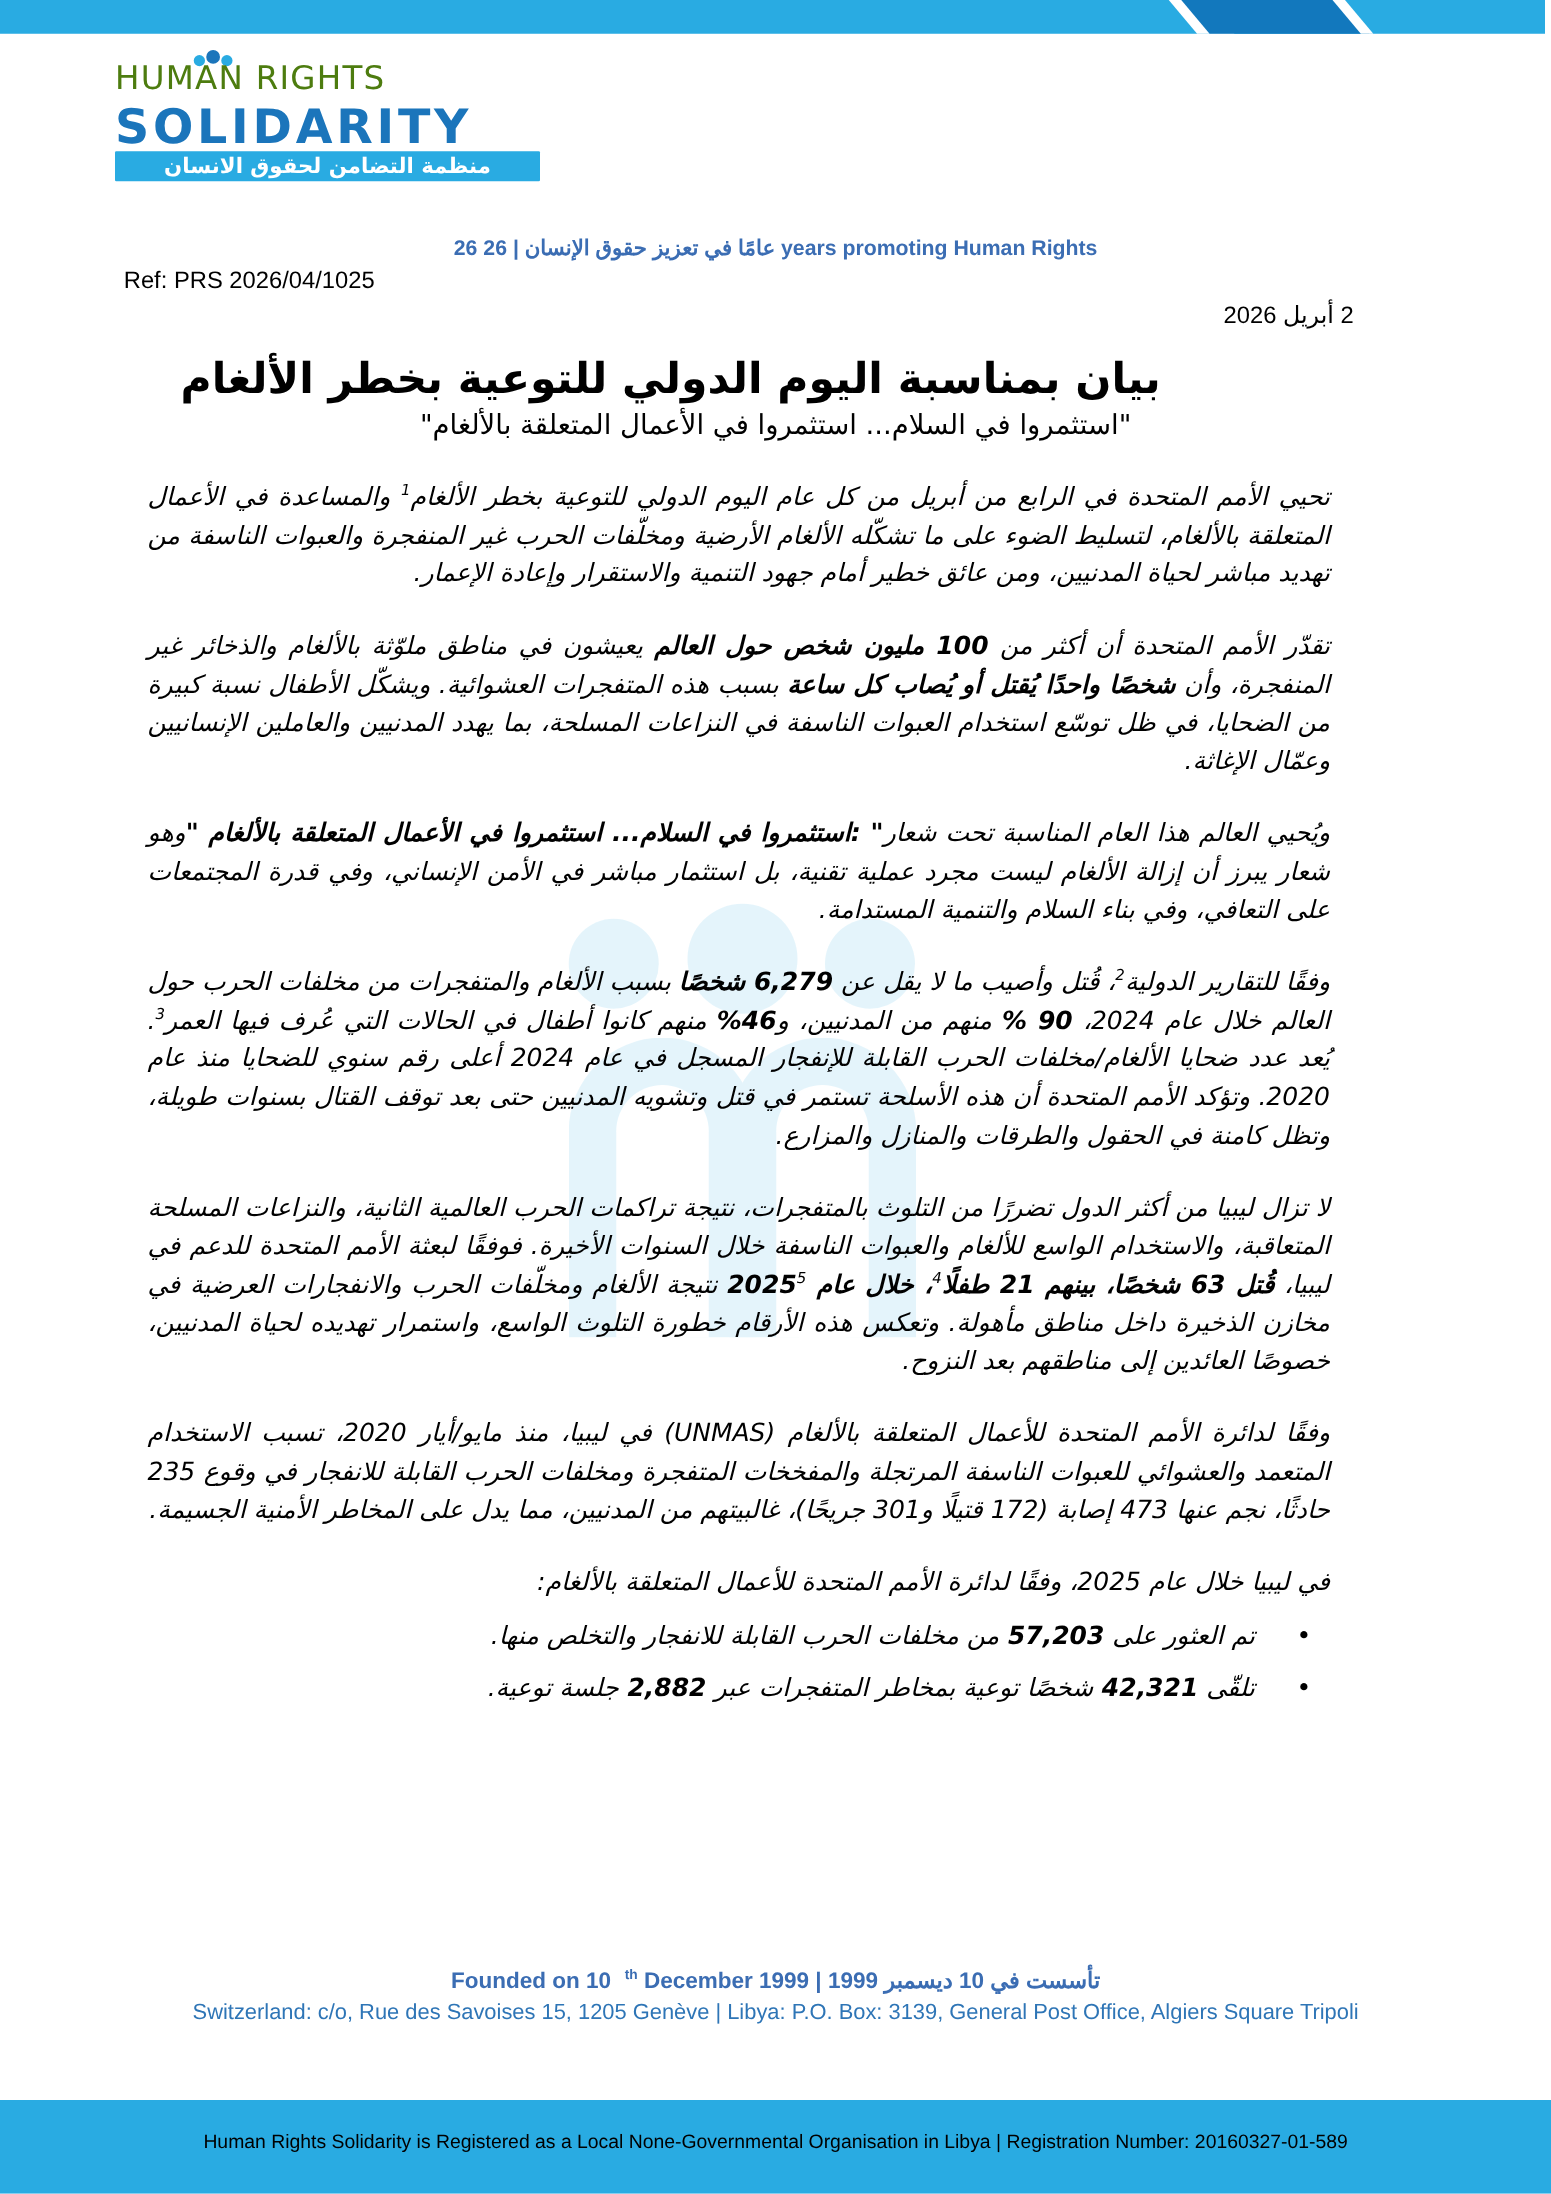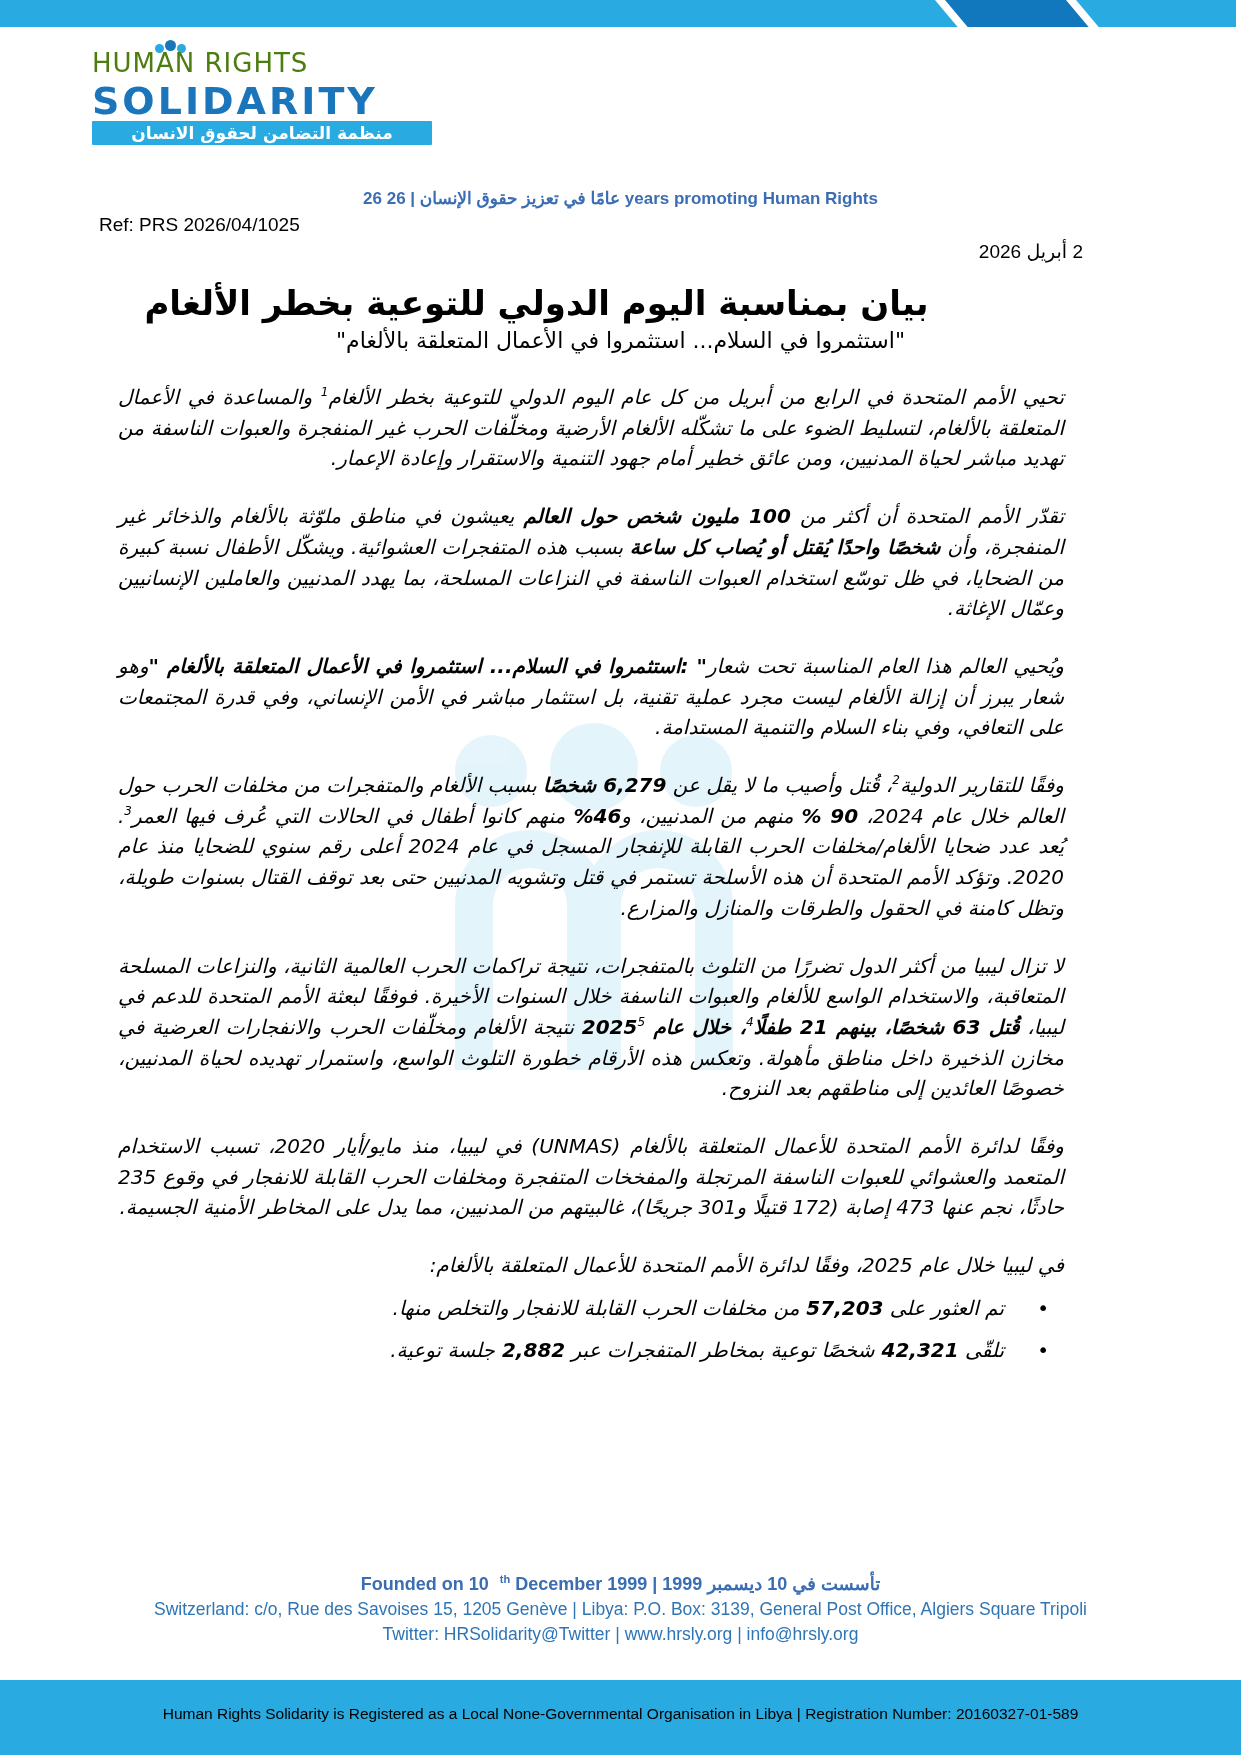--- a/index.html
+++ b/index.html
@@ -110,20 +110,17 @@
       <span>تلقّى </span><b> 42,321 </b><span> شخصًا توعية بمخاطر المتفجرات عبر </span><b> 2,882 </b><span> جلسة توعية.</span>
     </li>
   </ul>
 </div>
 
 <div class="footer">
   <div class="founded">
     <span>Founded on 10</span><sup>th</sup><span> December 1999 | 1999 تأسست في 10 ديسمبر</span>
   </div>
   <div>Switzerland: c/o, Rue des Savoises 15, 1205 Genève | Libya: P.O. Box: 3139, General Post Office, Algiers Square Tripoli</div>
-  <div>
-    <span>Twitter: HRSolidarity@Twitter</span><span> | </span><span>www.hrsly.org</span><span> | </span><span>info@hrsly.org</span>
-  </div>
 </div>
 
 <div class="bottom-bar">
   <span>Human Rights Solidarity is Registered as a Local None-Governmental Organisation in Libya | Registration Number: 20160327-01-589</span>
 </div>
 
 </body></html>

